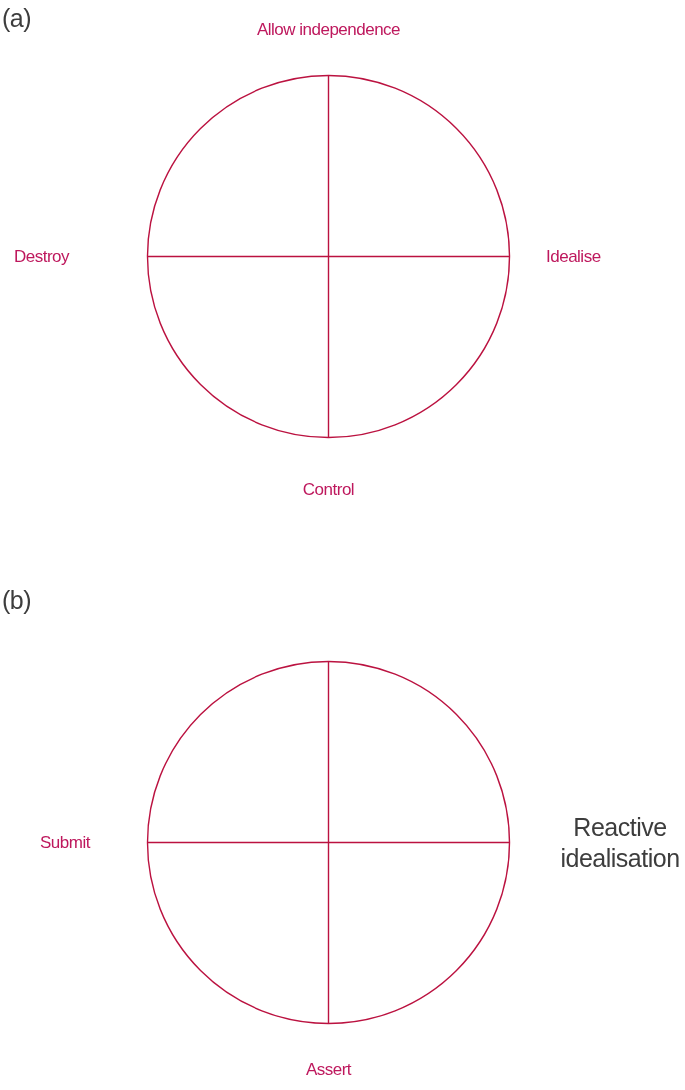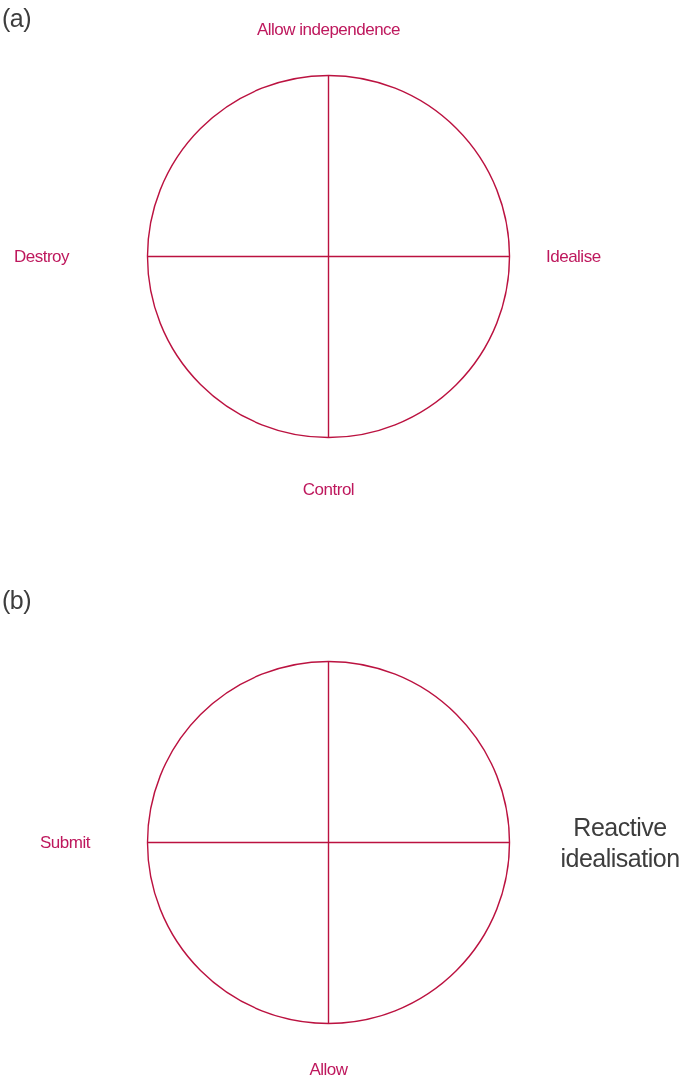--- a/index.html
+++ b/index.html
@@ -96,15 +96,15 @@
   <svg class="circle-svg" id="svg-b" viewBox="0 0 381 381">
     <circle cx="190.5" cy="190.5" r="181" fill="none" stroke-width="1.4" stroke="#bb1240"></circle>
     <line x1="190.5" y1="9.5" x2="190.5" y2="371.5" stroke-width="1.4" stroke="#bb1240"></line>
     <line x1="9.5" y1="190.5" x2="371.5" y2="190.5" stroke-width="1.4" stroke="#bb1240"></line>
   </svg>
 
   <div class="label" id="b-left">Submit</div>
 
   <div class="right-label-wrap" id="b-right">Reactive idealisation</div>
 
-  <div class="label center" id="b-bottom">Allow</div>
+  <div class="label center" id="b-bottom">Assert</div>
 
 </div>
 
 </body></html>

